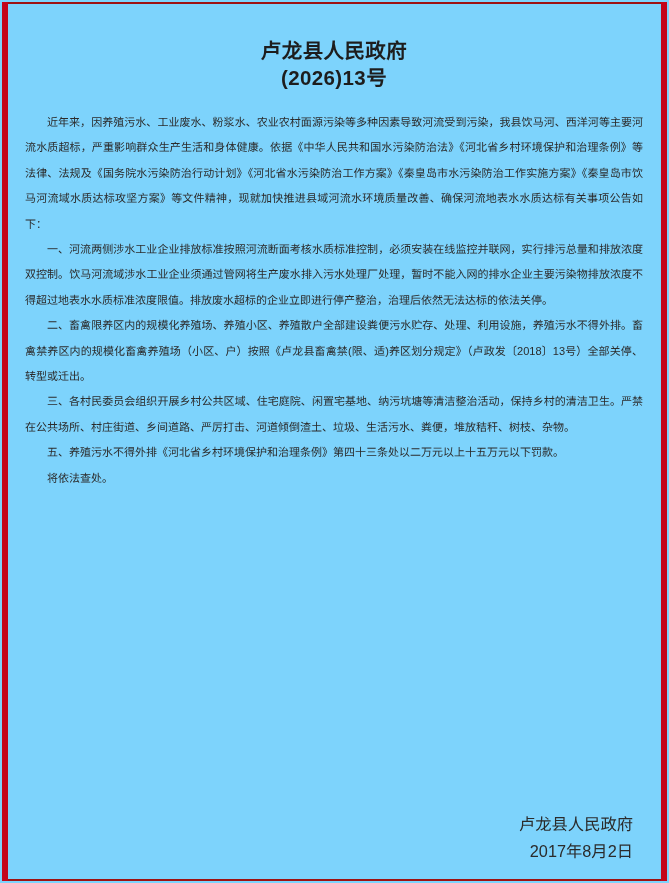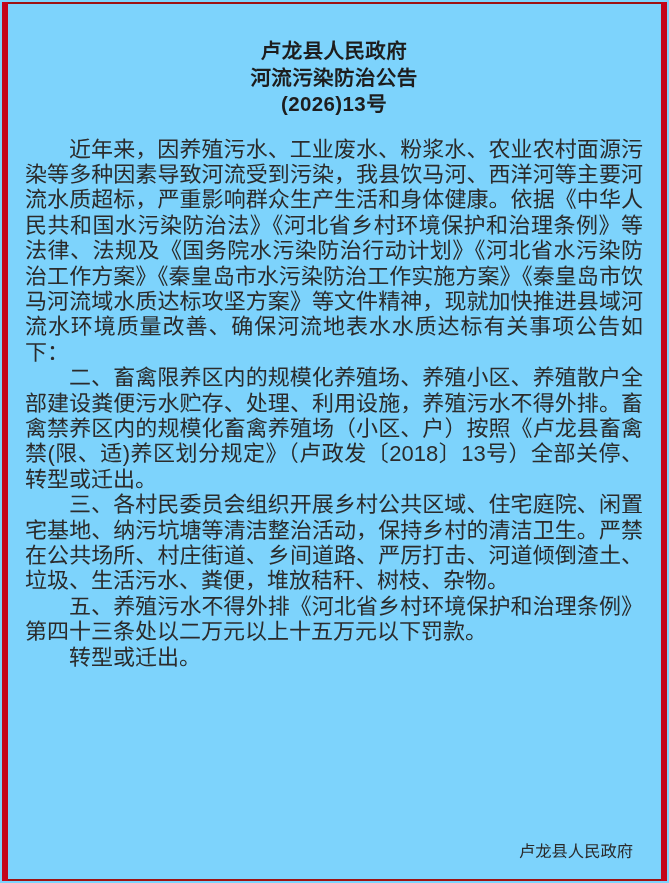--- a/index.html
+++ b/index.html
@@ -66,21 +66,21 @@
     letter-spacing: 0.4px;
     color: #1d1d1d;
     margin: 0 0 19px 0;
   }
   .doc-title .title-line { display: block; }
 
   
   .body-text { margin: 0; }
 
   .para {
-    font-size: 22px;
+    font-size: 11px;
     line-height: 25.4px;
     text-align: justify;
     text-justify: inter-ideograph;
     text-indent: 2em;
     margin: 0;
     color: #2b2b2b;
     letter-spacing: 0;
     word-break: break-all;
   }
 
@@ -103,31 +103,32 @@
 
   <div class="rule-horizontal rule-top"></div>
   <div class="rule-horizontal rule-bottom"></div>
   <div class="rule-vertical rule-left"></div>
   <div class="rule-vertical rule-right"></div>
 
   <div class="content">
 
     <h1 class="doc-title">
       <span class="title-line">卢龙县人民政府</span>
-      <span class="title-line">河流污染防治公告</span>
       <span class="title-line">(2026)13号</span>
     </h1>
 
     <div class="body-text">
       <p class="para">近年来，因养殖污水、工业废水、粉浆水、农业农村面源污染等多种因素导致河流受到污染，我县饮马河、西洋河等主要河流水质超标，严重影响群众生产生活和身体健康。依据《中华人民共和国水污染防治法》《河北省乡村环境保护和治理条例》等法律、法规及《国务院水污染防治行动计划》《河北省水污染防治工作方案》《秦皇岛市水污染防治工作实施方案》《秦皇岛市饮马河流域水质达标攻坚方案》等文件精神，现就加快推进县域河流水环境质量改善、确保河流地表水水质达标有关事项公告如下：</p>
+      <p class="para">一、河流两侧涉水工业企业排放标准按照河流断面考核水质标准控制，必须安装在线监控并联网，实行排污总量和排放浓度双控制。饮马河流域涉水工业企业须通过管网将生产废水排入污水处理厂处理，暂时不能入网的排水企业主要污染物排放浓度不得超过地表水水质标准浓度限值。排放废水超标的企业立即进行停产整治，治理后依然无法达标的依法关停。</p>
       <p class="para">二、畜禽限养区内的规模化养殖场、养殖小区、养殖散户全部建设粪便污水贮存、处理、利用设施，养殖污水不得外排。畜禽禁养区内的规模化畜禽养殖场（小区、户）按照《卢龙县畜禽禁(限、适)养区划分规定》（卢政发〔2018〕13号）全部关停、转型或迁出。</p>
       <p class="para">三、各村民委员会组织开展乡村公共区域、住宅庭院、闲置宅基地、纳污坑塘等清洁整治活动，保持乡村的清洁卫生。严禁在公共场所、村庄街道、乡间道路、严厉打击、河道倾倒渣土、垃圾、生活污水、粪便，堆放秸秆、树枝、杂物。</p>
       <p class="para">五、养殖污水不得外排《河北省乡村环境保护和治理条例》第四十三条处以二万元以上十五万元以下罚款。</p>
-      <p class="para">转型或迁出。</p>
+      <p class="para">将依法查处。</p>
     </div>
 
   </div>
 
   <div class="signature">
     <span class="sig-line">卢龙县人民政府</span>
+    <span class="sig-line">2017年8月2日</span>
   </div>
 
 </div>
 
 </body></html>

